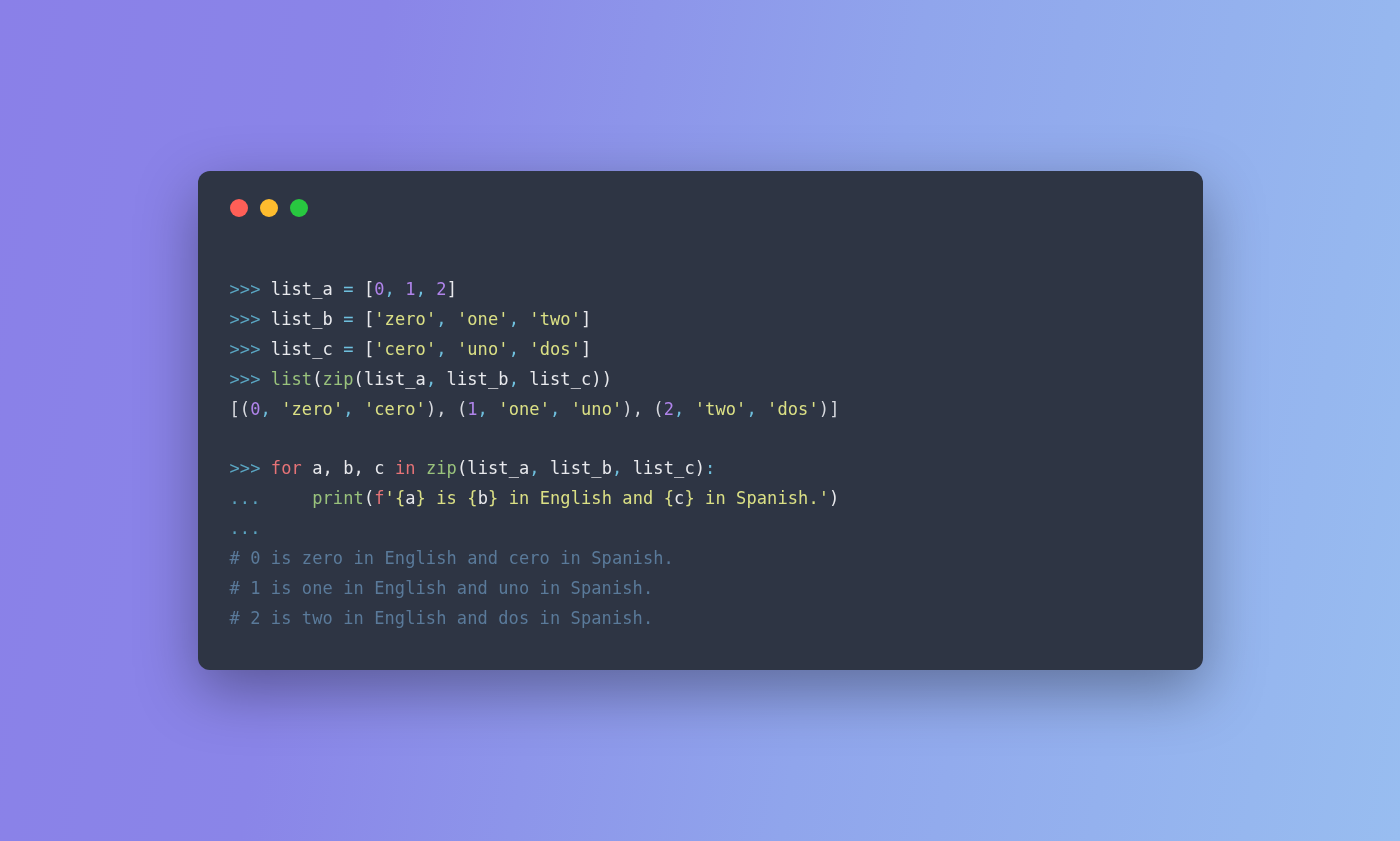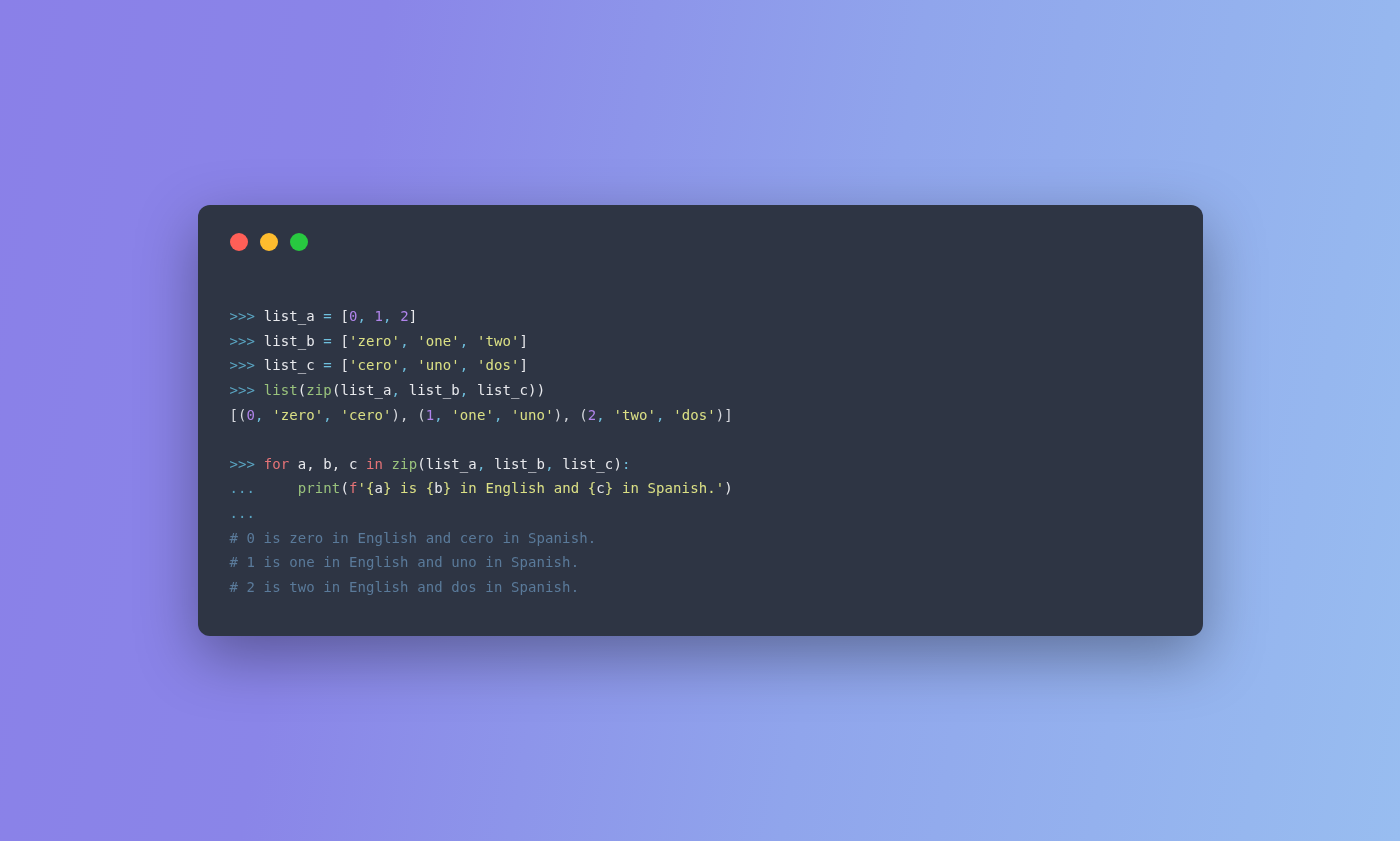--- a/index.html
+++ b/index.html
@@ -27,21 +27,21 @@
     }
     .traffic-light {
       width: 18px;
       height: 18px;
       border-radius: 50%;
     }
     .red { background: #ff5f57; }
     .yellow { background: #febc2e; }
     .green { background: #28c840; }
     .code {
-      font-size: 14px;
+      font-size: 17px;
       line-height: 1.76;
       white-space: pre;
       color: #cfd3dc;
       letter-spacing: 0.1px;
     }
     .prompt { color: #5aa5c2; }
     .ident { color: #e8e9ed; }
     .op { color: #6fc0de; }
     .bracket { color: #e8e9ed; }
     .num { color: #b084eb; }

